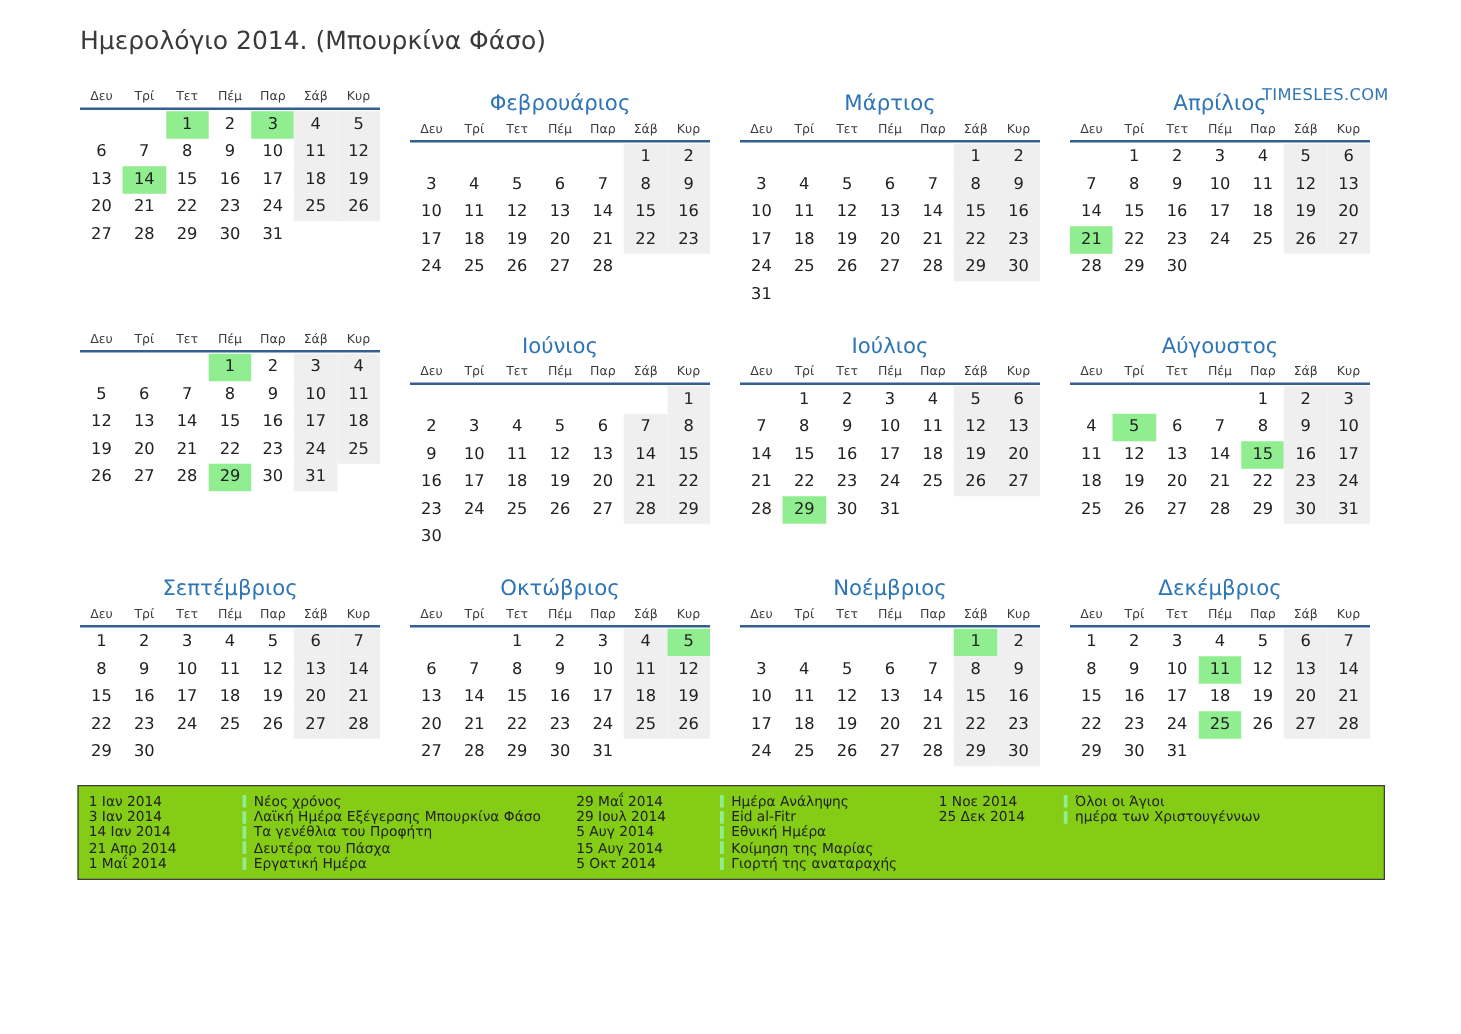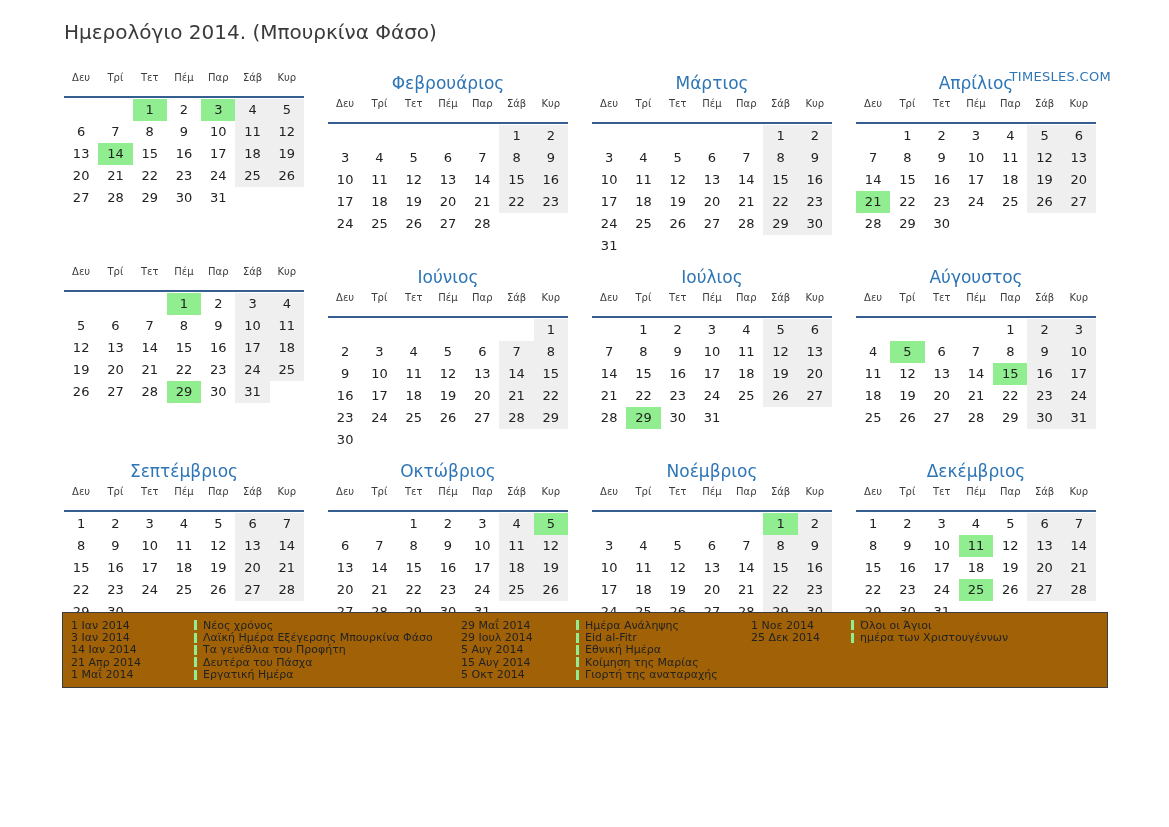--- a/index.html
+++ b/index.html
@@ -30,38 +30,38 @@
     column-gap:24px;grid-auto-rows:194px;
   }
   .month{width:240px;}
   .month-title{
     text-align:center;font-size:17px;color:var(--blue-title);
     height:24px;line-height:22px;margin-bottom:2px;
   }
   .weekday-row{
     display:grid;grid-template-columns:repeat(7,1fr);
     border-bottom:2px solid var(--blue-line);
-    padding-bottom:13px;margin-bottom:1px;
+    padding-bottom:3px;margin-bottom:1px;
   }
   .weekday-row span{
     text-align:center;font-size:10px;color:#3c3c3c;
   }
   .days-grid{
     display:grid;grid-template-columns:repeat(7,1fr);
   }
   .day-cell{
     height:22px;line-height:22px;text-align:center;
     font-size:13px;color:var(--ink);
   }
   .day-cell.weekend{background:var(--weekend);}
   .day-cell.holiday{background:var(--green);}
 
   .legend-box{
-    position:absolute;left:62px;top:612px;width:1046px;height:76px;
-    border:1px solid #3c3c3c;background:#a16207;
+    position:absolute;left:62px;top:628px;width:1046px;height:76px;
+    border:1px solid #3c3c3c;background:#84cc16;
     padding-top:6px;
   }
   .legend-col{position:absolute;top:6px;}
   .legend-col-0{left:8px;}
   .legend-col-1{left:398px;}
   .legend-col-2{left:688px;}
   .legend-row{display:flex;align-items:center;height:12.4px;}
   .legend-date{
     font-size:11px;color:var(--ink);flex:0 0 auto;
   }

